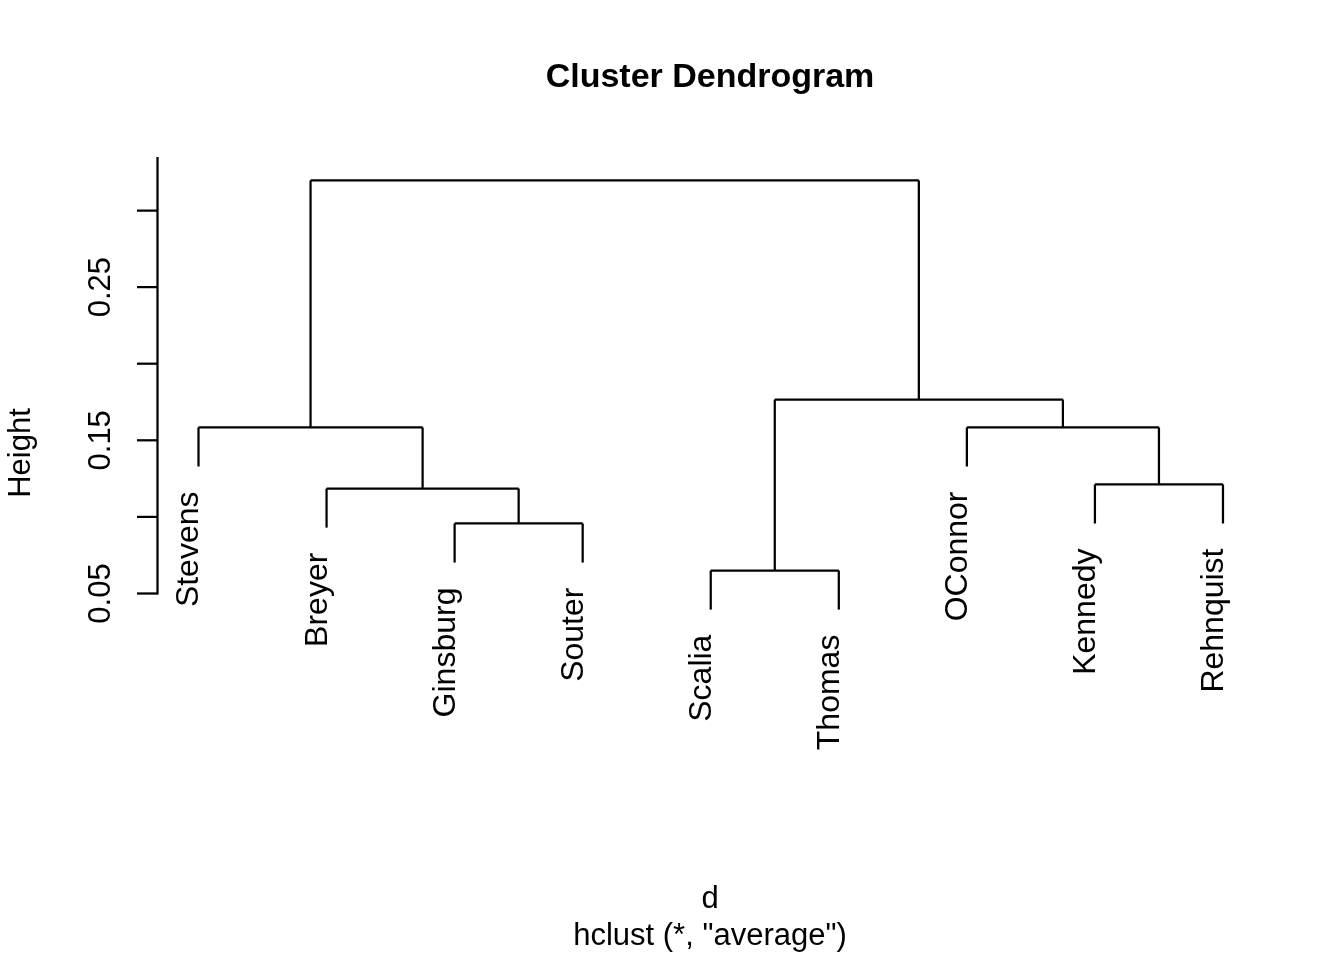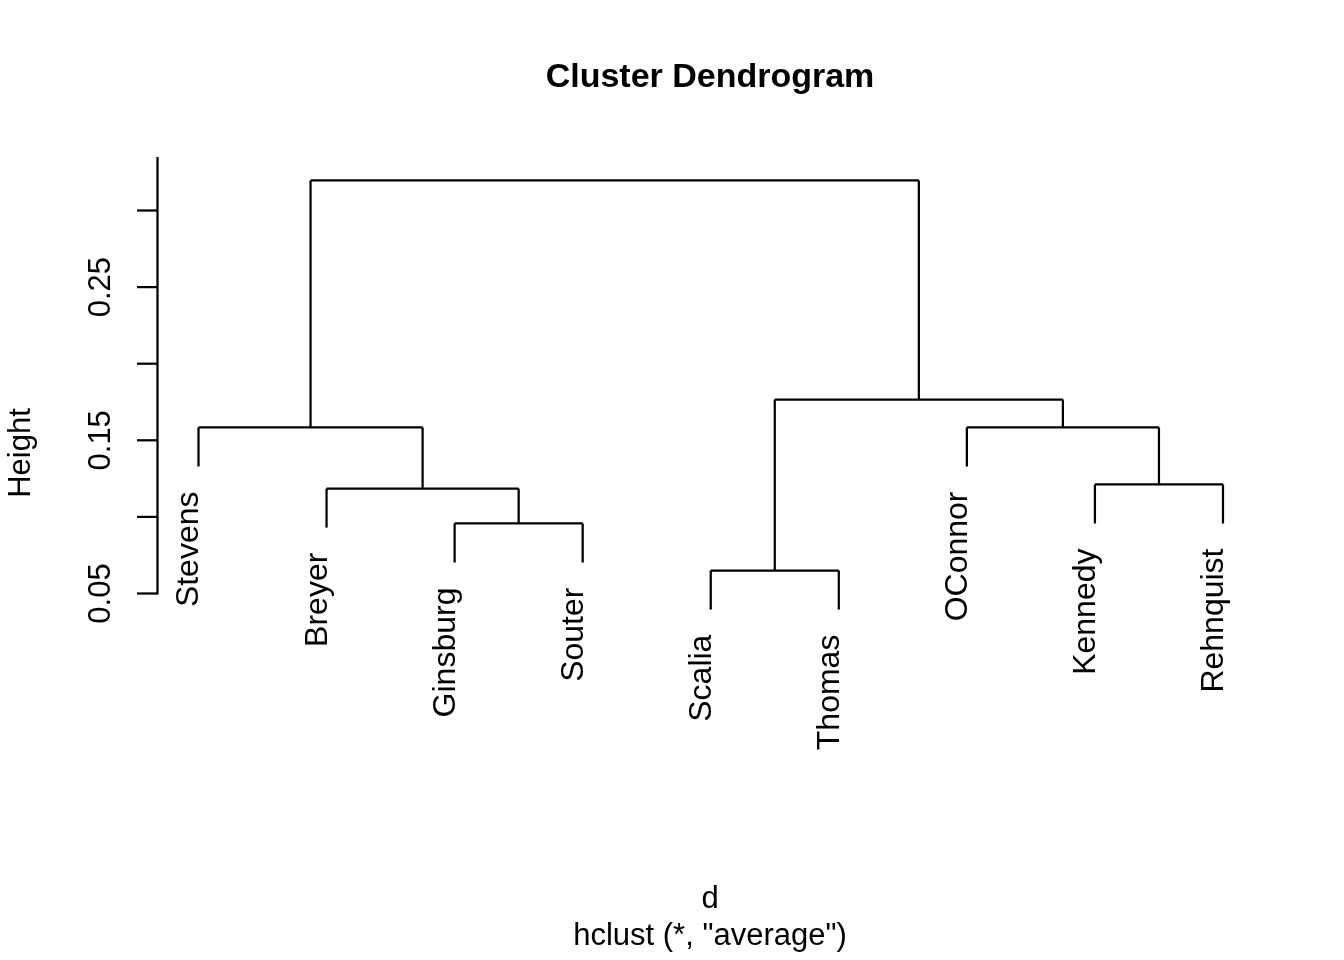--- a/index.html
+++ b/index.html
@@ -6,20 +6,21 @@
     margin: 0;
     padding: 0;
     background: #ffffff;
   }
   .canvas {
     position: relative;
     width: 1344px;
     height: 960px;
     background: #ffffff;
     overflow: hidden;
+    border-radius: 24px;
   }
   svg {
     display: block;
     font-family: "Liberation Sans", sans-serif;
   }
   svg text {
     fill: #000000;
     font-family: "Liberation Sans", sans-serif;
   }
   .pl {

